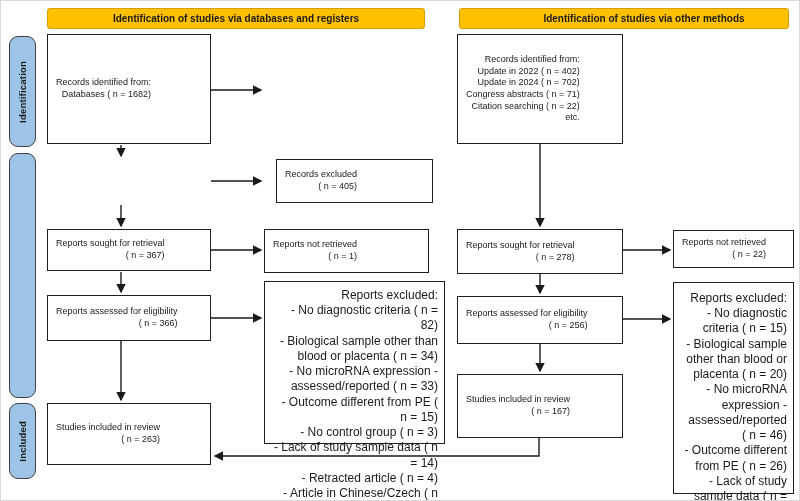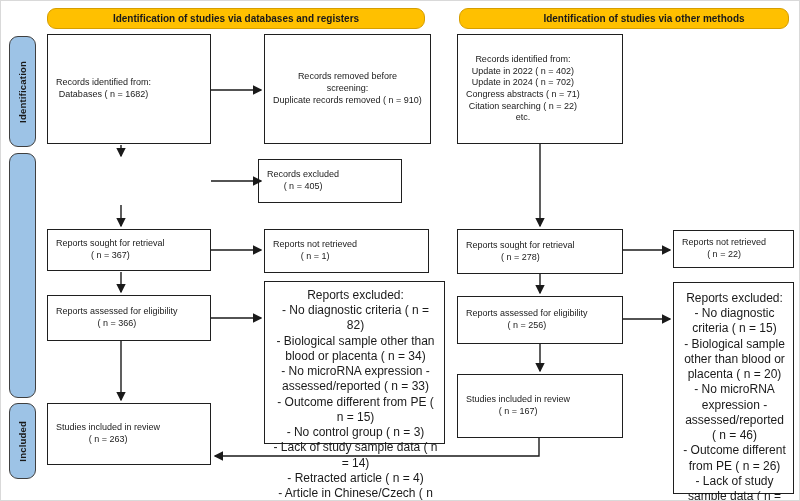--- a/index.html
+++ b/index.html
@@ -3,38 +3,38 @@
 <meta charset="utf-8">
 <style>
   html,body{margin:0;padding:0;background:#ffffff;}
   .canvas{
     position:relative;width:800px;height:501px;background:#fff;
     font-family:"Liberation Sans",sans-serif;color:#1a1a1a;
     border:1px solid #d9d9d9;box-sizing:border-box;overflow:hidden;
   }
   .hdr{
     position:absolute;background:var(--header-bg,#FFC000);
-    border:1.5px solid #d69e00;border-radius:9px;
+    border:1.5px solid #d69e00;border-radius:3px;
     display:flex;align-items:center;justify-content:center;
     font-weight:bold;font-size:10px;color:#1a1a1a;box-sizing:border-box;
   }
   .side{
     position:absolute;left:8px;width:27px;background:var(--sidebar-bg,#9DC3E6);
     border:1.5px solid #3f3f3f;border-radius:9px;
     display:flex;align-items:center;justify-content:center;box-sizing:border-box;
   }
   .side span{
     writing-mode:vertical-rl;transform:rotate(180deg);
     font-weight:bold;font-size:9.5px;letter-spacing:.2px;color:#1a1a1a;
   }
   .box{
     position:absolute;background:#fff;border:1.4px solid #1f1f1f;
     display:flex;align-items:center;box-sizing:border-box;
     padding:4px 6px 4px 8px;font-size:9px;line-height:1.3;
-    white-space:pre-line;text-align:center;
+    white-space:pre-line;text-align:right;
   }
   .box.list{
     align-items:flex-start;font-size:12px;line-height:1.27;padding-top:6px;
   }
   .arrows{position:absolute;left:0;top:0;width:800px;height:501px;pointer-events:none;}
 </style>
 </head>
 <body>
 
 <div class="canvas">
@@ -47,24 +47,21 @@
   </div>
   <div class="side" style="top:152px;height:245px;">
     <span></span>
   </div>
   <div class="side" style="top:402px;height:76px;">
     <span>Included</span>
   </div>
 
   <div class="box" style="left:46px;top:33px;width:164px;height:110px;">Records identified from:
 Databases ( n = 1682)</div>
-  <div class="box" style="left:263px;top:33px;width:167px;height:110px;">Records removed before
-screening:
-Duplicate records removed ( n = 910)</div>
-  <div class="box" style="left:257px;top:158px;width:144px;height:44px;">Records excluded
+  <div class="box" style="left:275px;top:158px;width:157px;height:44px;">Records excluded
 ( n = 405)</div>
   <div class="box" style="left:46px;top:228px;width:164px;height:42px;">Reports sought for retrieval
 ( n = 367)</div>
   <div class="box" style="left:263px;top:228px;width:165px;height:44px;">Reports not retrieved
 ( n = 1)</div>
   <div class="box" style="left:46px;top:294px;width:164px;height:46px;">Reports assessed for eligibility
 ( n = 366)</div>
   <div class="box list" style="left:263px;top:280px;width:181px;height:163px;">Reports excluded:
 - No diagnostic criteria ( n = 82)
 - Biological sample other than blood or placenta ( n = 34)

